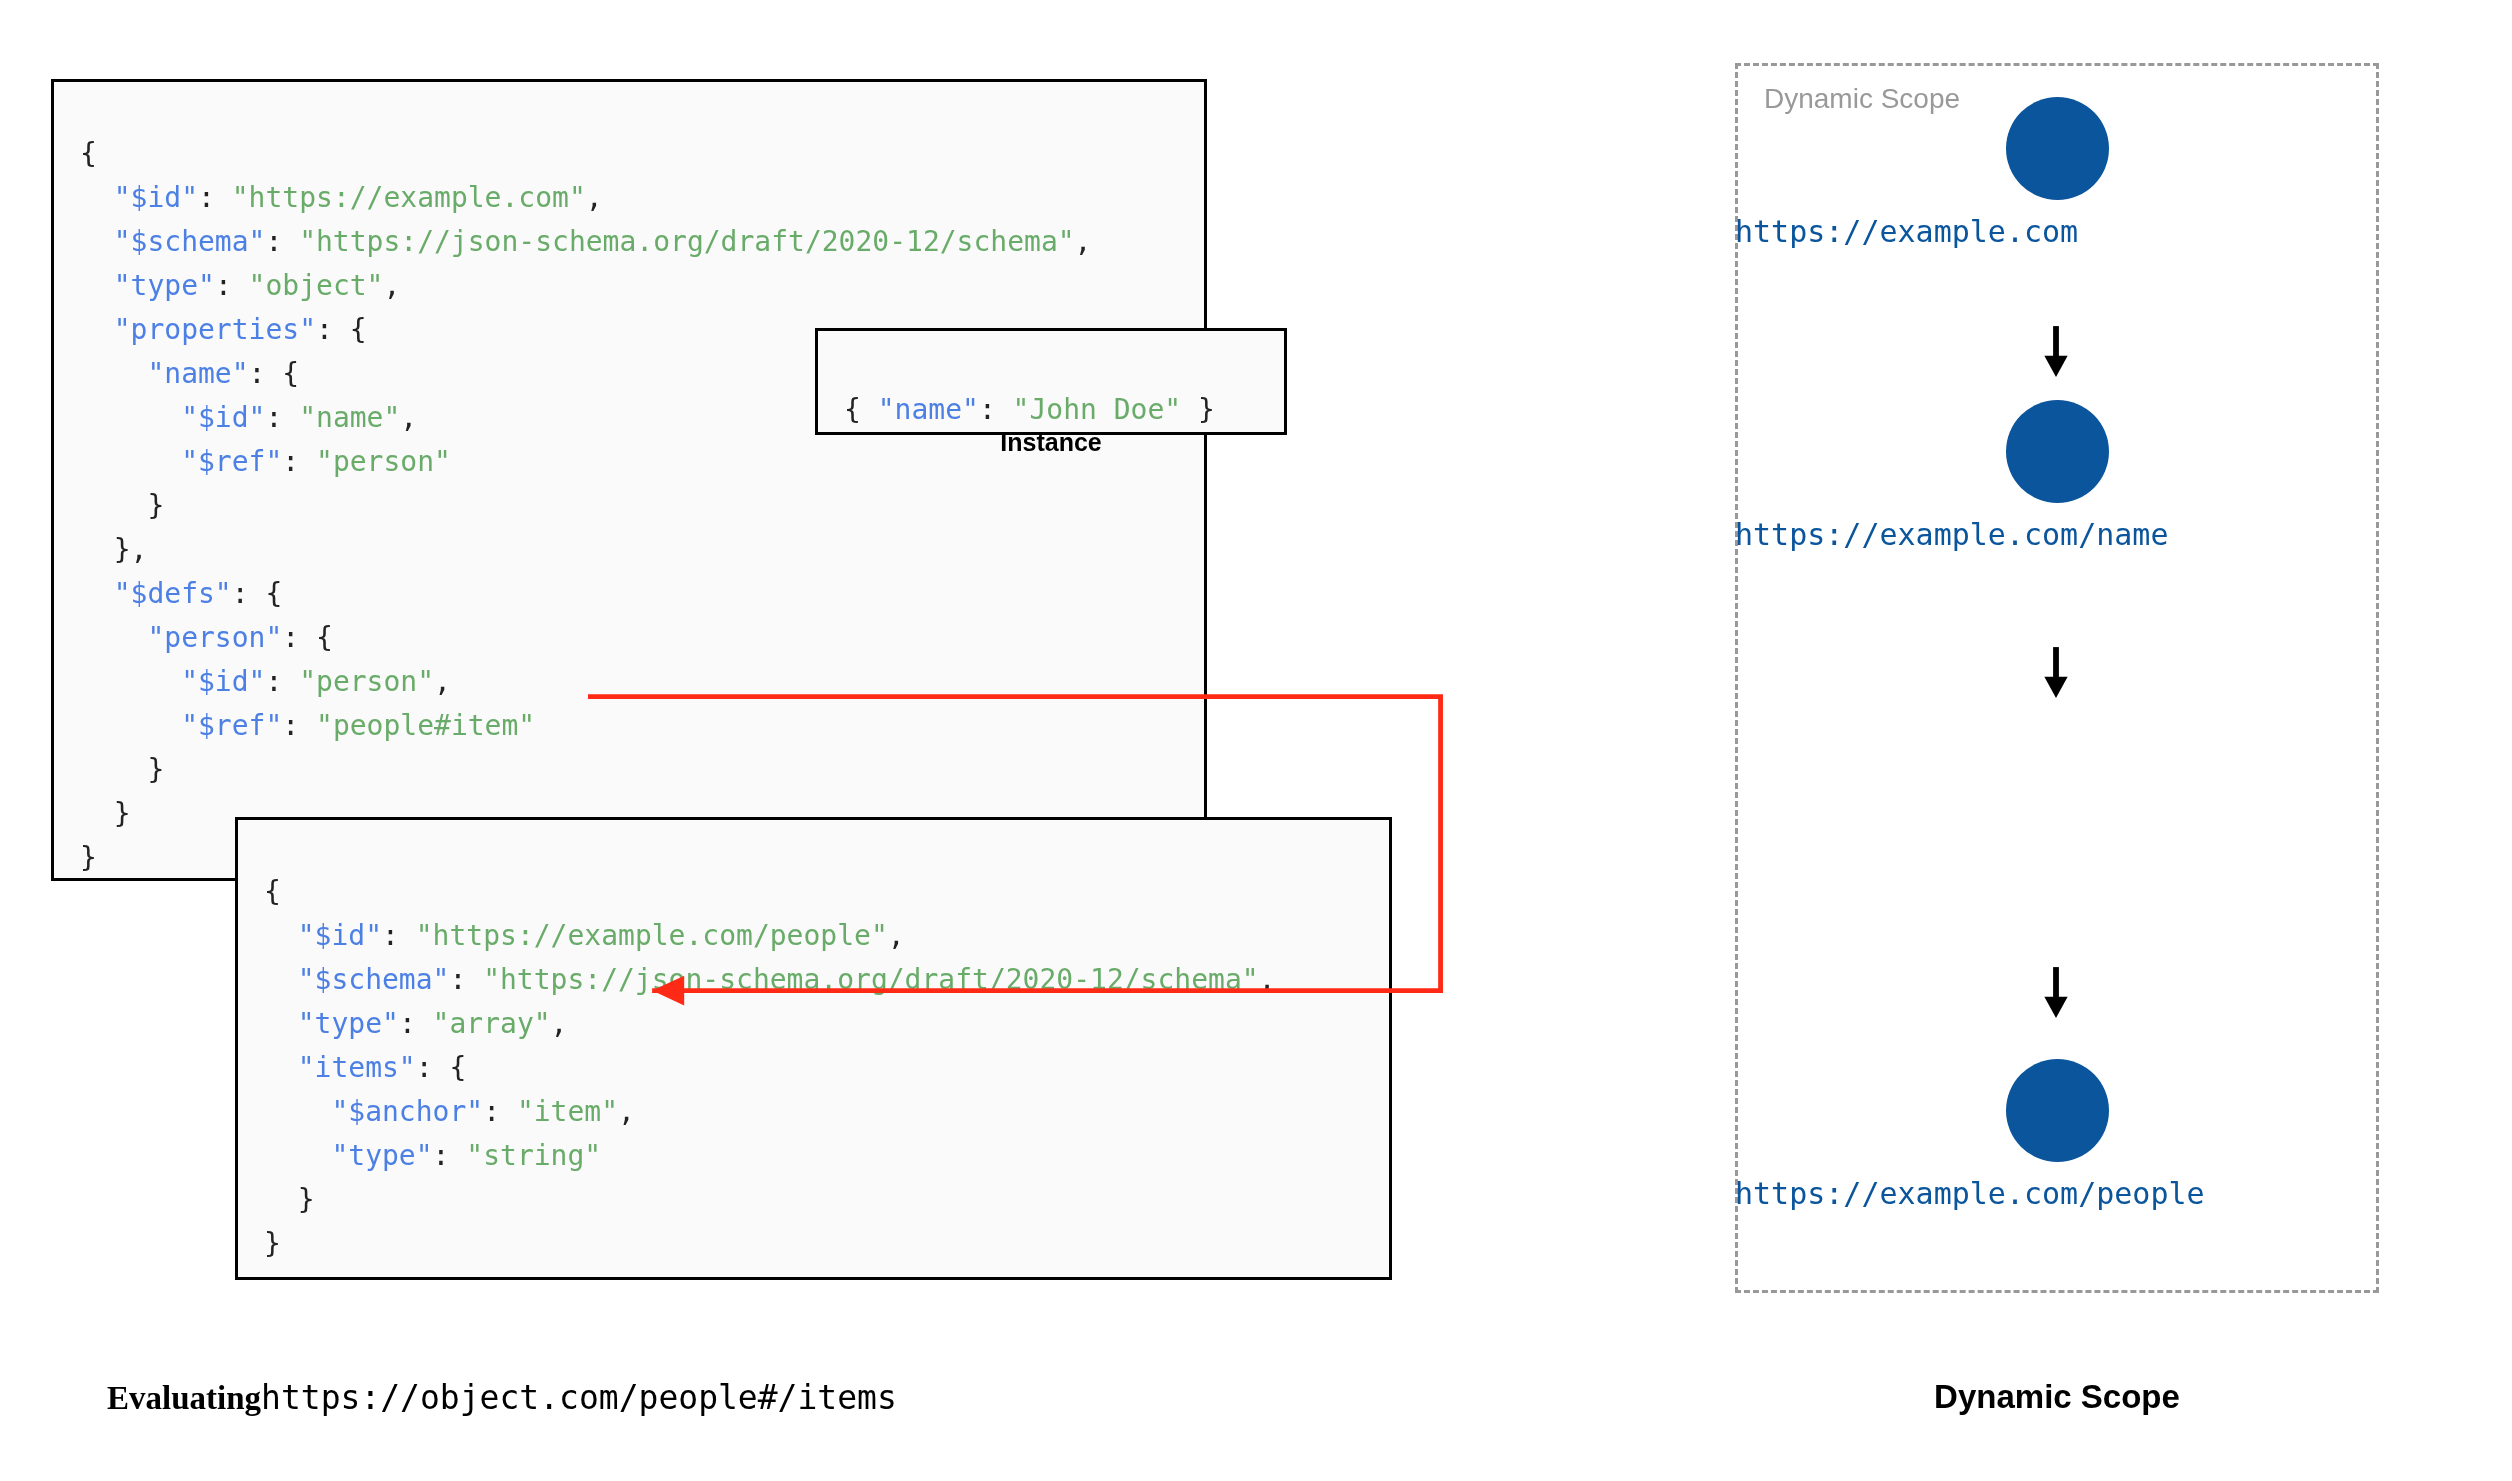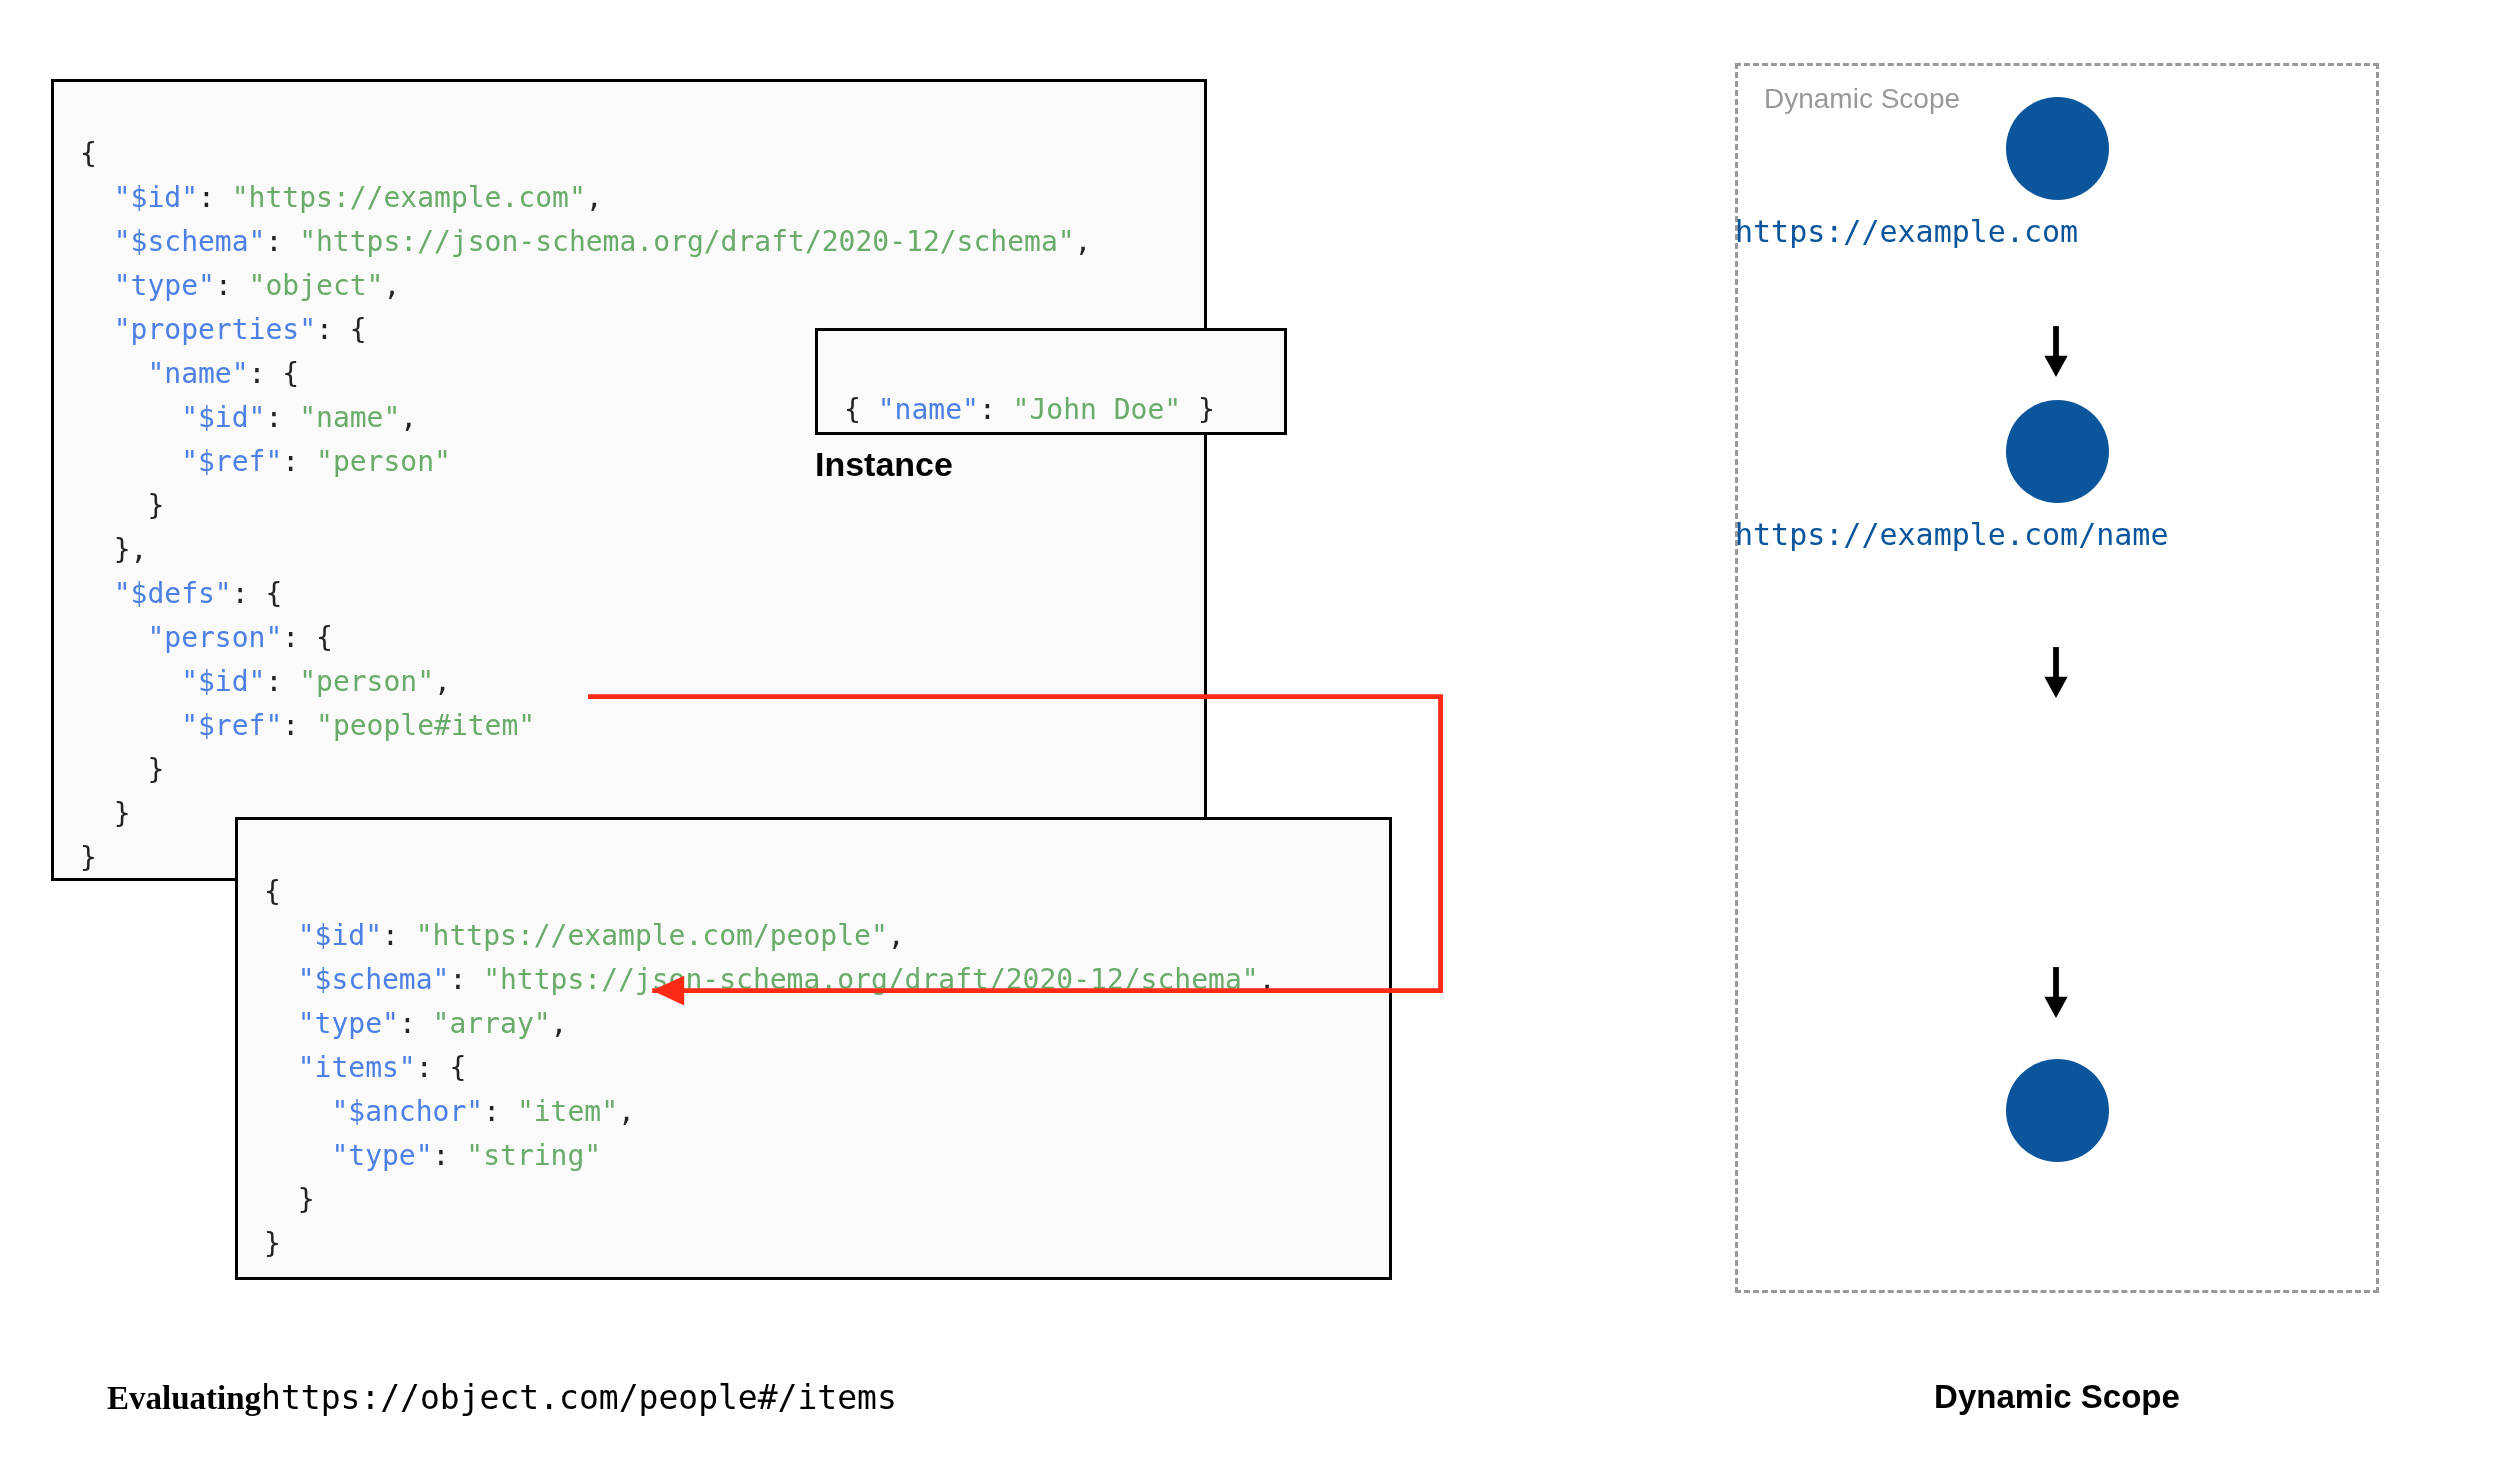--- a/index.html
+++ b/index.html
@@ -56,25 +56,25 @@
   #instance-code { left: 26px; top: 32px; font-size: 28px; line-height: 37px; }
 
   .k { color: #4d80e4; }     
   .s { color: #69ab69; }     
   .p { color: #222222; }     
 
   
   #instance-caption {
     position: absolute;
     left: 815px;
-    top: 445px;
+    top: 428px;
     width: 472px;
-    text-align: left;
-    font-family: "Liberation Sans", sans-serif;
-    font-size: 34px;
+    text-align: center;
+    font-family: "Liberation Sans", sans-serif;
+    font-size: 25px;
     font-weight: bold;
     color: #000000;
   }
 
   
   #ref-arrow {
     position: absolute;
     left: 588px;
     top: 690px;
     width: 898px;
@@ -227,20 +227,21 @@
     <polygon points="34,96 12,56 56,56" fill="#000000"></polygon>
   </svg>
 
   <svg class="scope-arrow" style="top:967px" viewBox="0 0 68 96">
     <line x1="34" y1="0" x2="34" y2="62" stroke="#000000" stroke-width="11"></line>
     <polygon points="34,96 12,56 56,56" fill="#000000"></polygon>
   </svg>
 
   <div class="scope-node" style="top:1059px">
     <div class="scope-dot"></div>
+    <div class="scope-url">https://example.com/people</div>
   </div>
 
   <div id="eval-caption">
     <span class="lead">Evaluating</span><span class="mono">https://object.com/people#/items</span>
   </div>
   <div id="scope-caption">Dynamic Scope</div>
 
 </div>
 
 

